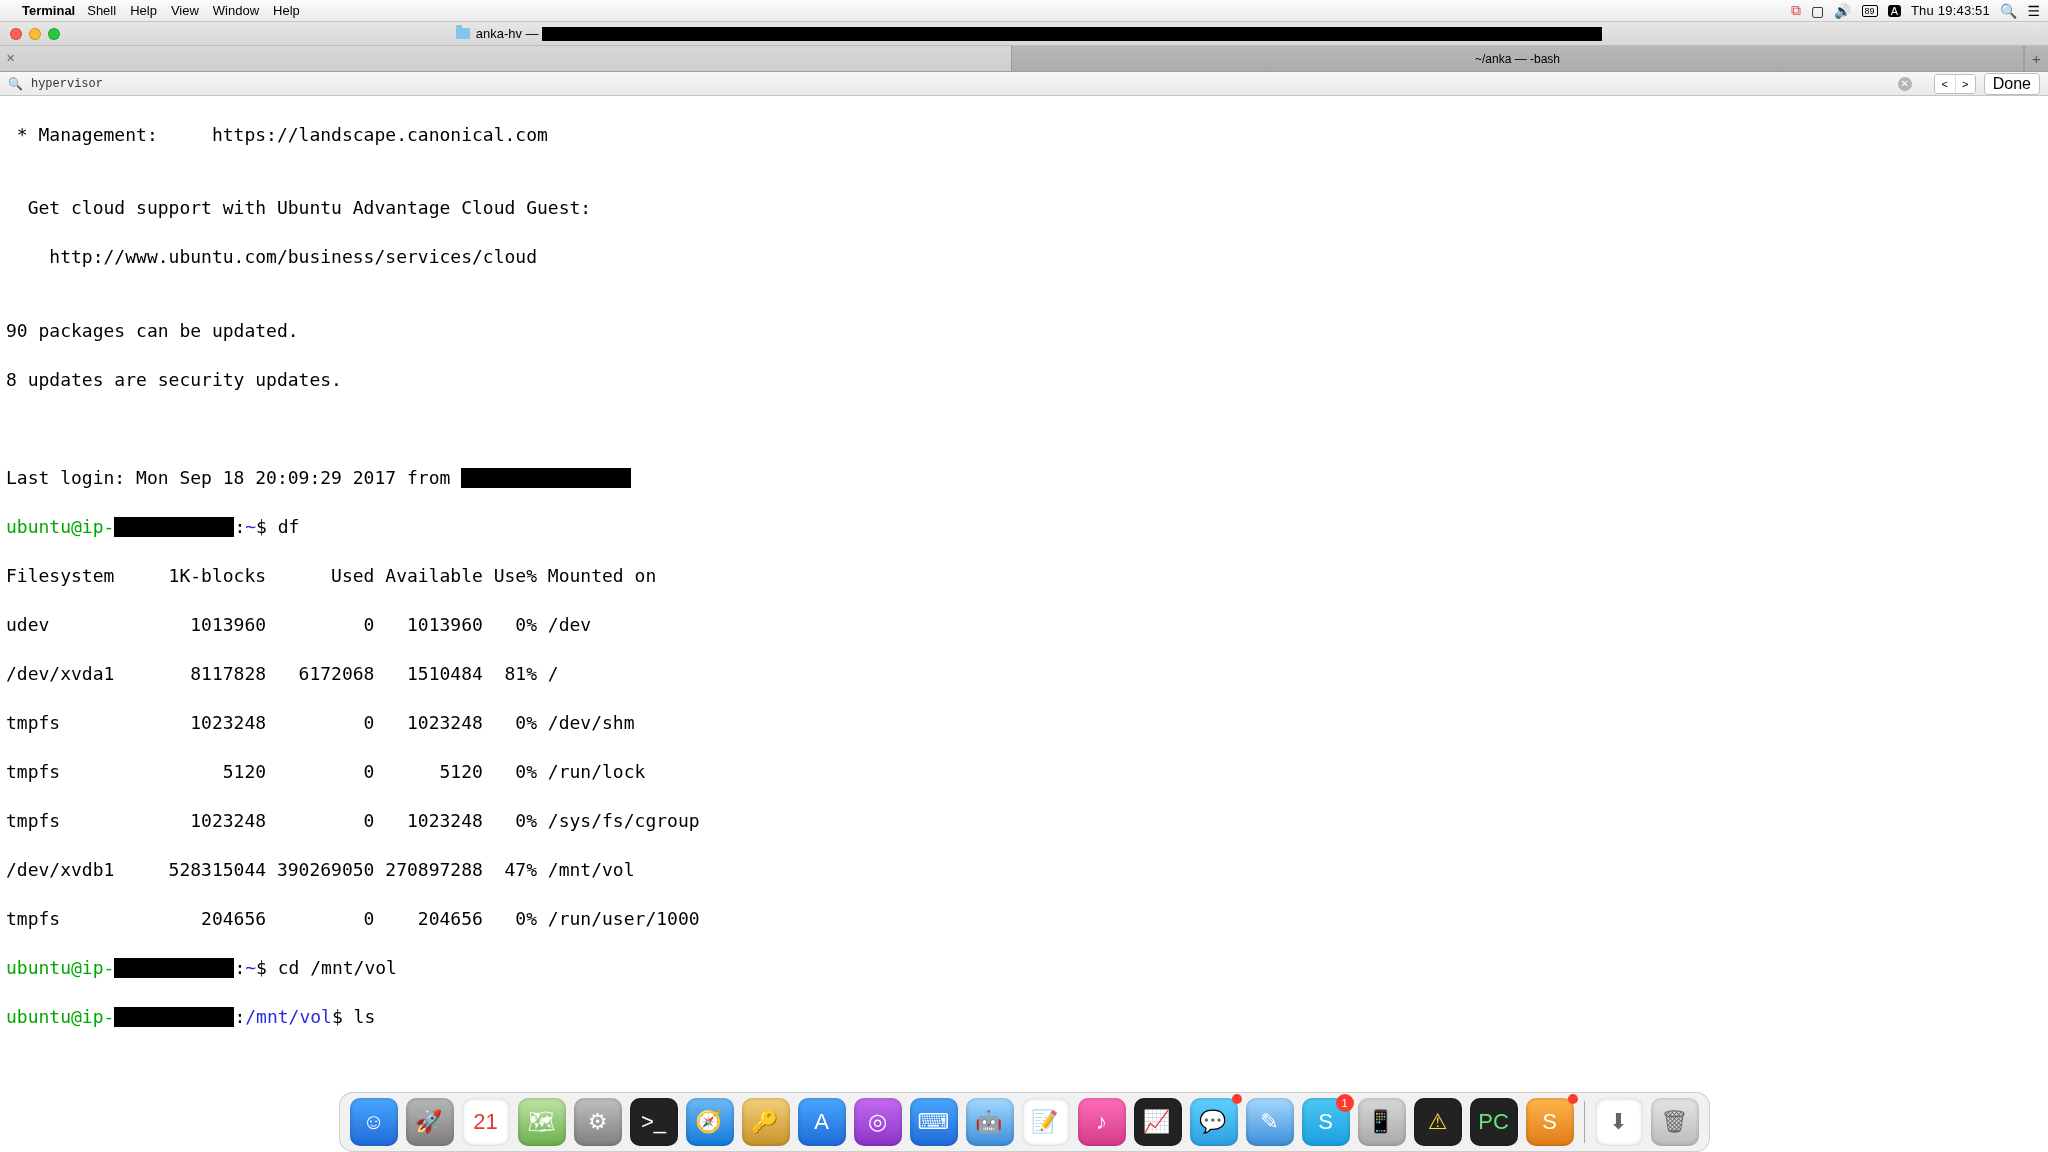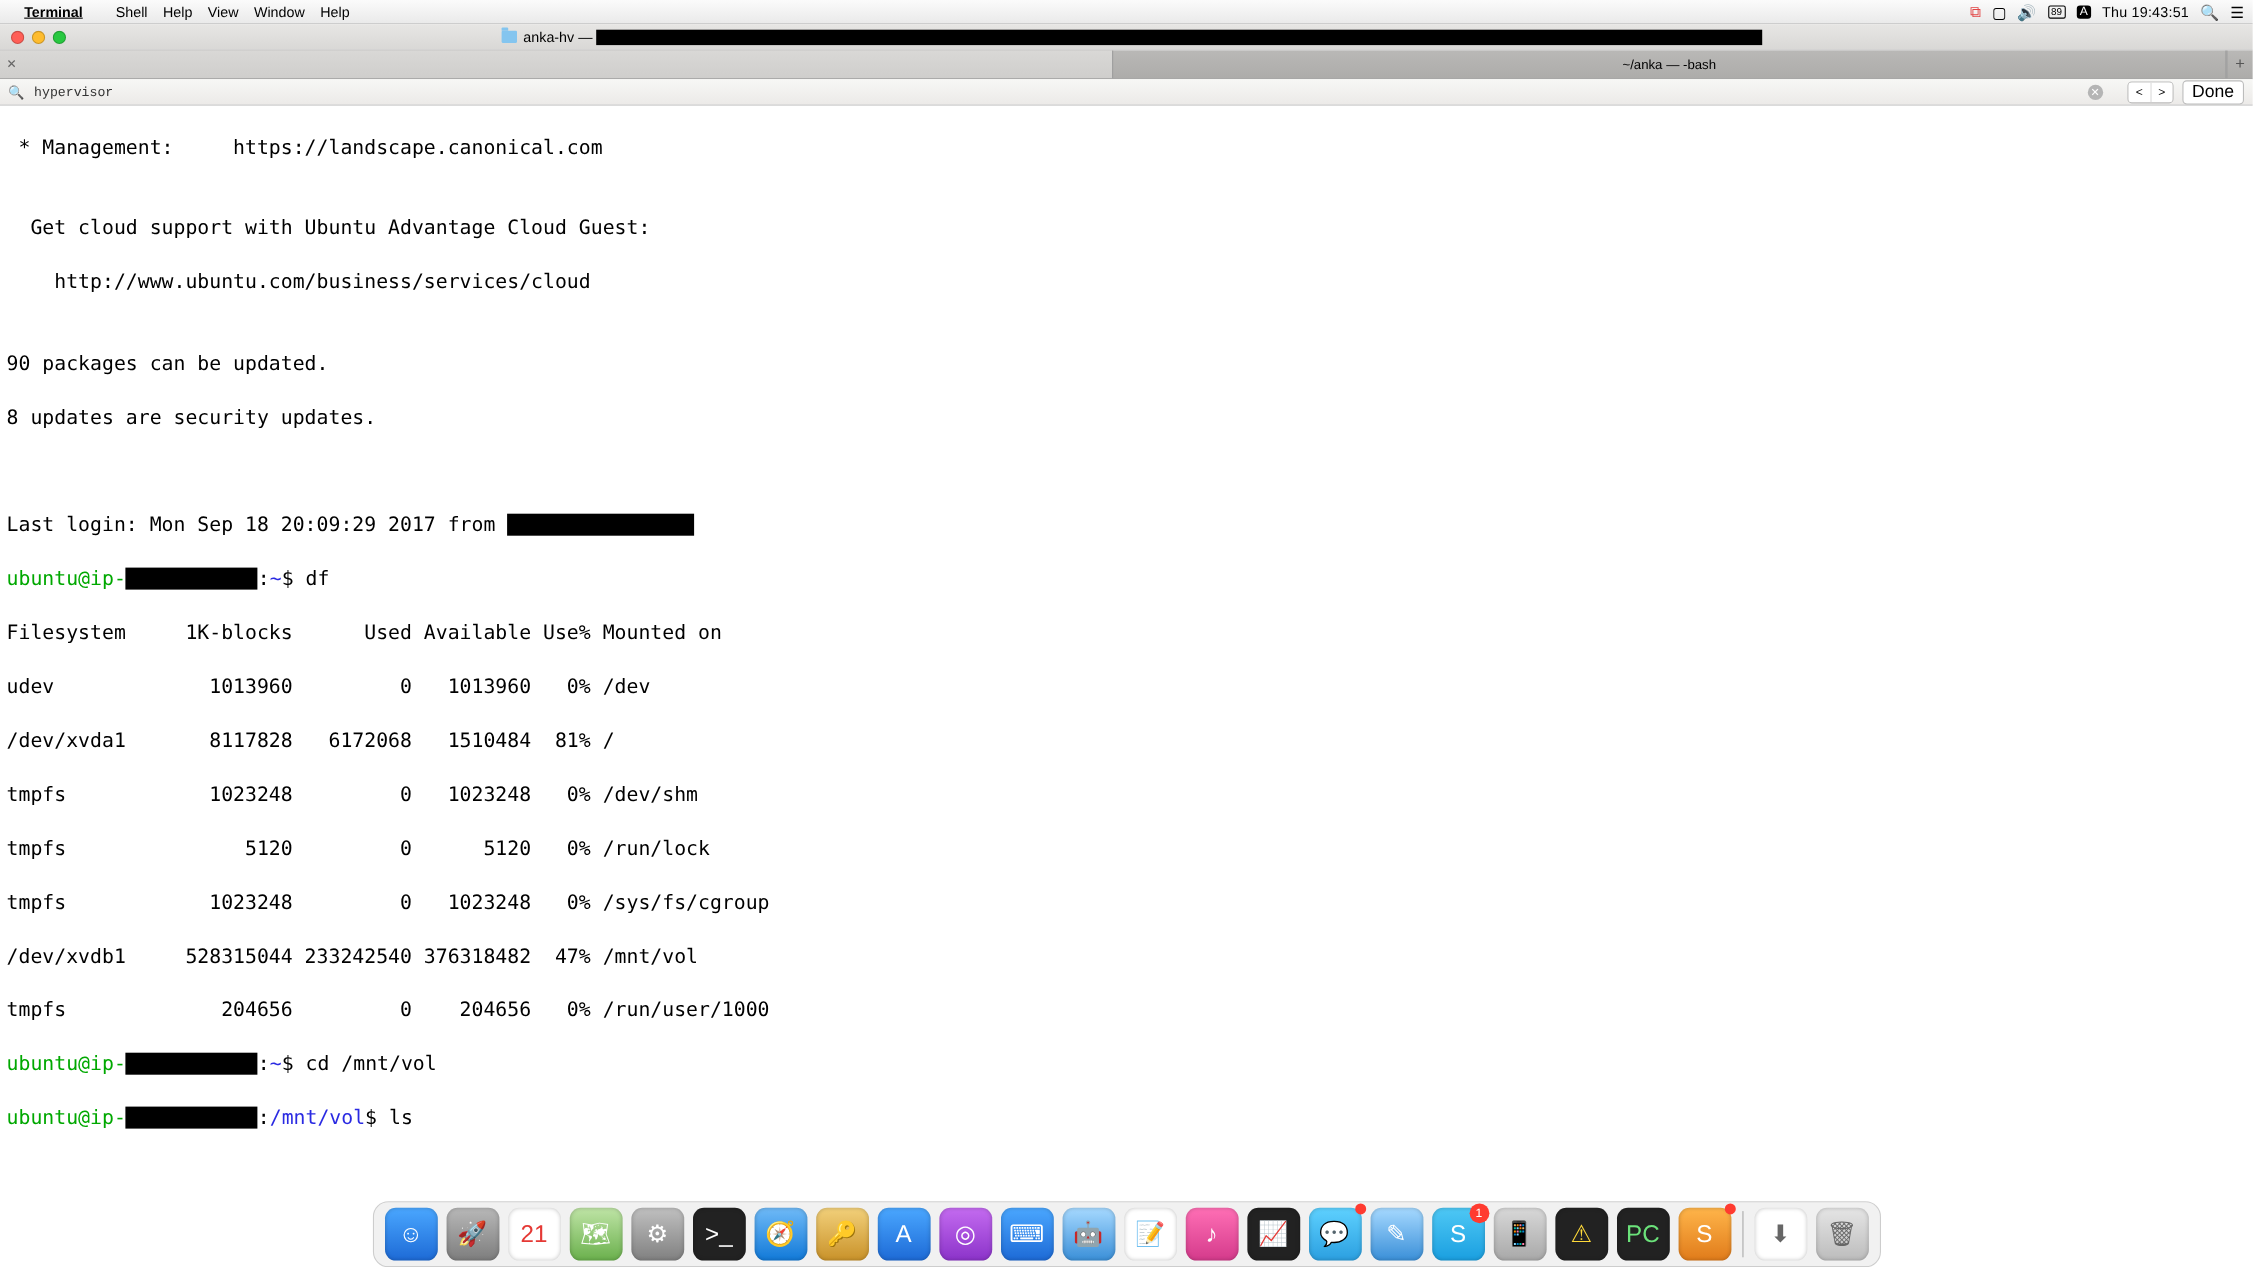--- a/index.html
+++ b/index.html
@@ -1,19 +1,19 @@
 <!DOCTYPE html>
 <html><head>
 <meta charset="utf-8">
 <style>
   * { margin: 0; padding: 0; box-sizing: border-box; }
   body { font-family: -apple-system, "Helvetica Neue", Arial, sans-serif; font-size: 13px; background: #fff; width: 2048px; height: 1152px; overflow: hidden; position: relative; }
   .menubar { height: 22px; background: linear-gradient(#fbfbfb,#eaeaea); border-bottom: 1px solid #c8c8c8; display: flex; align-items: center; padding: 0 8px; font-size: 13px; }
   .menubar .apple-icon { font-size: 14px; margin-right: 14px; }
-  .menubar .app-name { font-weight: 700; margin-right: 30px; text-decoration: underline; }
+  .menubar .app-name { font-weight: 700; margin-right: 12px; }
   .menubar .menu-item { margin-right: 14px; }
   .menubar .right-icons { margin-left: auto; display: flex; align-items: center; gap: 10px; }
   .menubar .clock { letter-spacing: .2px; }
   .menubar .menu-glyph { font-size: 14px; }
 
   .titlebar { height: 24px; background: linear-gradient(#e7e6e4,#d9d8d6); border-bottom: 1px solid #bcbcbc; display: flex; align-items: center; gap: 6px; }
   .traffic-lights { display: flex; gap: 7px; margin-left: 10px; margin-right: 10px; }
   .tl { width: 12px; height: 12px; border-radius: 50%; border: .5px solid rgba(0,0,0,.2); }
   .tl.red { background: #ff5f57; }
   .tl.yellow { background: #febc2e; }
@@ -122,21 +122,21 @@
 <span class="line"></span>
 <span class="line"></span>
 <span class="line"><span>Last login: Mon Sep 18 20:09:29 2017 from </span><span class="redact" style="width:170px"></span></span>
 <span class="line"><span class="green"><span>ubuntu@ip-</span><span class="redact"></span></span>:<span class="blue">~</span>$ <span>df</span></span>
 <span class="line">Filesystem     1K-blocks      Used Available Use% Mounted on</span>
 <span class="line">udev             1013960         0   1013960   0% /dev</span>
 <span class="line">/dev/xvda1       8117828   6172068   1510484  81% /</span>
 <span class="line">tmpfs            1023248         0   1023248   0% /dev/shm</span>
 <span class="line">tmpfs               5120         0      5120   0% /run/lock</span>
 <span class="line">tmpfs            1023248         0   1023248   0% /sys/fs/cgroup</span>
-<span class="line">/dev/xvdb1     528315044 233242540 376318482  47% /mnt/vol</span>
+<span class="line">/dev/xvdb1     528315044 390269050 270897288  47% /mnt/vol</span>
 <span class="line">tmpfs             204656         0    204656   0% /run/user/1000</span>
 <span class="line"><span class="green"><span>ubuntu@ip-</span><span class="redact"></span></span>:<span class="blue">~</span>$ <span>cd /mnt/vol</span></span>
 <span class="line"><span class="green"><span>ubuntu@ip-</span><span class="redact"></span></span>:<span class="blue">/mnt/vol</span>$ <span>ls</span></span>
 <span class="line"></span>
 
 
 
 
 
 

